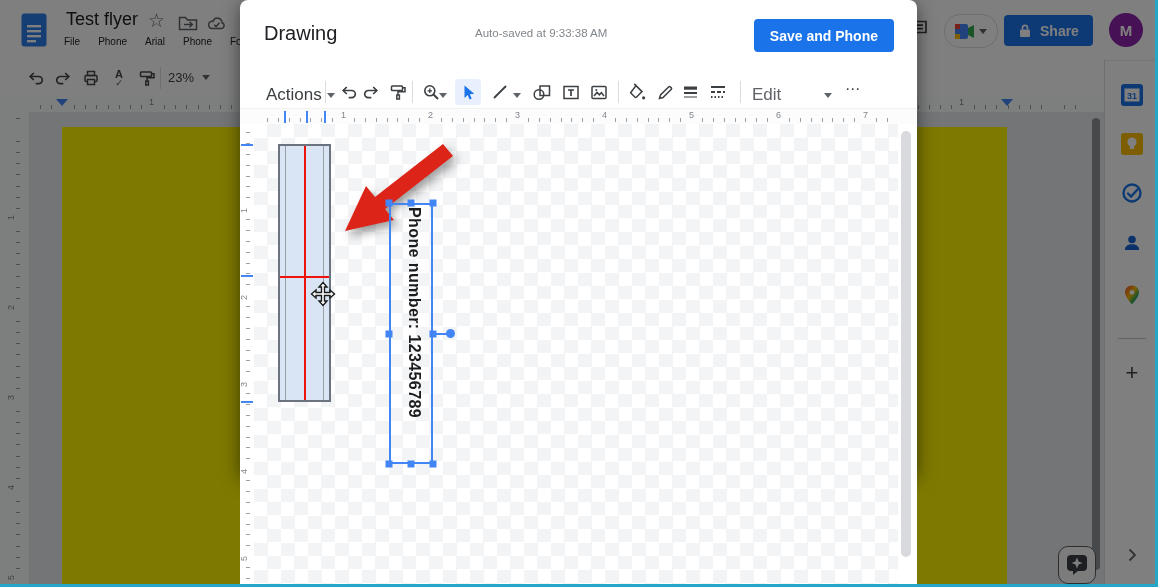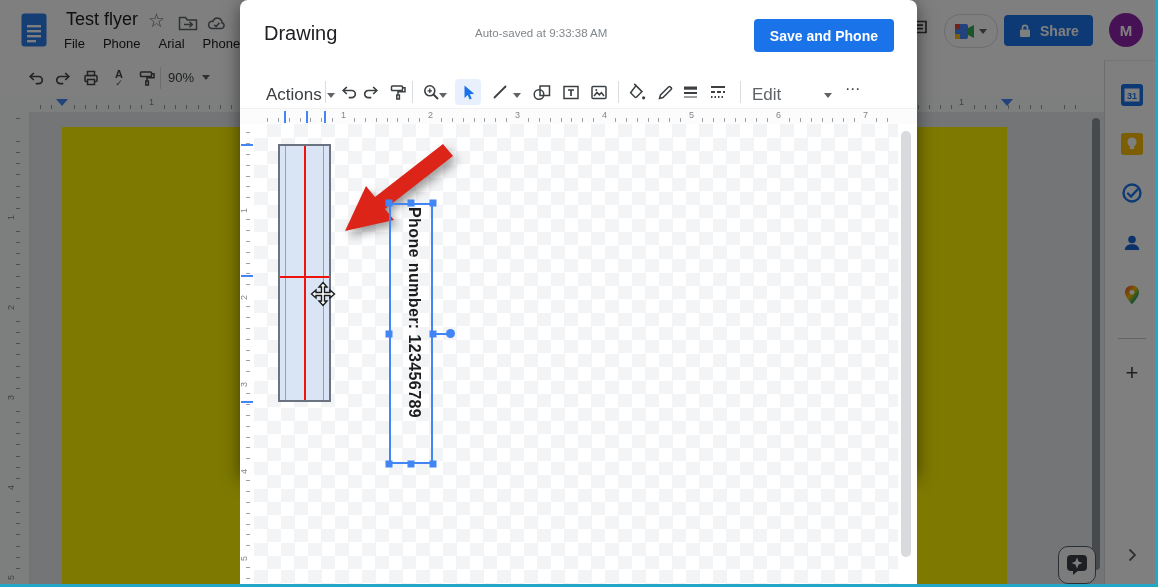--- a/index.html
+++ b/index.html
@@ -4,21 +4,21 @@
 <style>
   html,body{margin:0;padding:0;background:#202124}
   .screen{position:relative;width:1158px;height:587px;overflow:hidden;background:#7dd3fc;
     font-family:"Liberation Sans",sans-serif;-webkit-font-smoothing:antialiased}
   .ab{position:absolute}
   svg{display:block}
   
   .topbar{position:absolute;left:0;top:0;width:1158px;height:60px;background:#fff}
   .doc-title{position:absolute;left:66px;top:9px;font-size:18px;color:#202124}
   .tb-ic{position:absolute;color:#5f6368}
-  .menubar{position:absolute;left:64px;top:36px;display:flex;gap:18px;font-size:13px;color:#202124}
+  .menubar{position:absolute;left:64px;top:36px;display:flex;gap:18px;font-size:10px;color:#202124}
   .menubar span{cursor:default}
   .gtoolbar{position:absolute;left:0;top:60px;width:1158px;height:36px;background:#fff;border-bottom:1px solid #e3e5e8}
   .ticon{position:absolute;top:65px;width:26px;height:26px;display:flex;align-items:center;justify-content:center}
   .vdiv{position:absolute;width:1px;background:#dadce0}
   .zoomsel{position:absolute;left:168px;top:70px;font-size:13px;color:#3c4043;display:flex;align-items:center;gap:8px}
   .caret{width:0;height:0;border:4px solid transparent;border-top:5px solid #5f6368;margin-top:4px}
   .hruler{position:absolute;left:0;top:96px;width:1158px;height:16px;background:#fbfcfd;border-bottom:1px solid #dfe1e5}
   .vruler{position:absolute;left:0;top:112px;width:29px;height:475px;background:#fbfcfd;border-right:1px solid #e2e4e8}
   .docsbody{position:absolute;left:0;top:112px;width:1158px;height:475px;background:#e9ebee}
   .page{position:absolute;left:62px;top:127px;width:945px;height:460px;background:var(--page)}
@@ -159,21 +159,21 @@
       </span>
     <span class="ticon" style="left:134px">
       <svg width="18" height="18" fill="none" stroke="#444746" stroke-width="1.5">
         <rect x="2.5" y="3" width="11" height="4.5" rx="0.8"></rect>
           <path d="M13.5 4.8 h2.5 v4 h-7 v3"></path>
         <rect x="7.8" y="12" width="2.6" height="4"></rect>
         </svg>
       </span>
     <span class="vdiv" style="left:160px;top:67px;height:22px"></span>
     <span class="zoomsel">
-      <span>90%</span>
+      <span>23%</span>
       <span class="caret"></span>
       </span>
 
     <div class="hruler">
         <span class="rnum" style="left: 149px; top: 2px;">1</span>
         <span class="rnum" style="left: 959px; top: 2px;">1</span>
         <i class="tick h" style="left: 40px; top: 9px;"></i>
         <i class="tick h" style="left: 51.25px; top: 9px;"></i>
         <i class="tick h" style="left: 73.75px; top: 9px;"></i>
         <i class="tick h" style="left: 85px; top: 9px;"></i>

